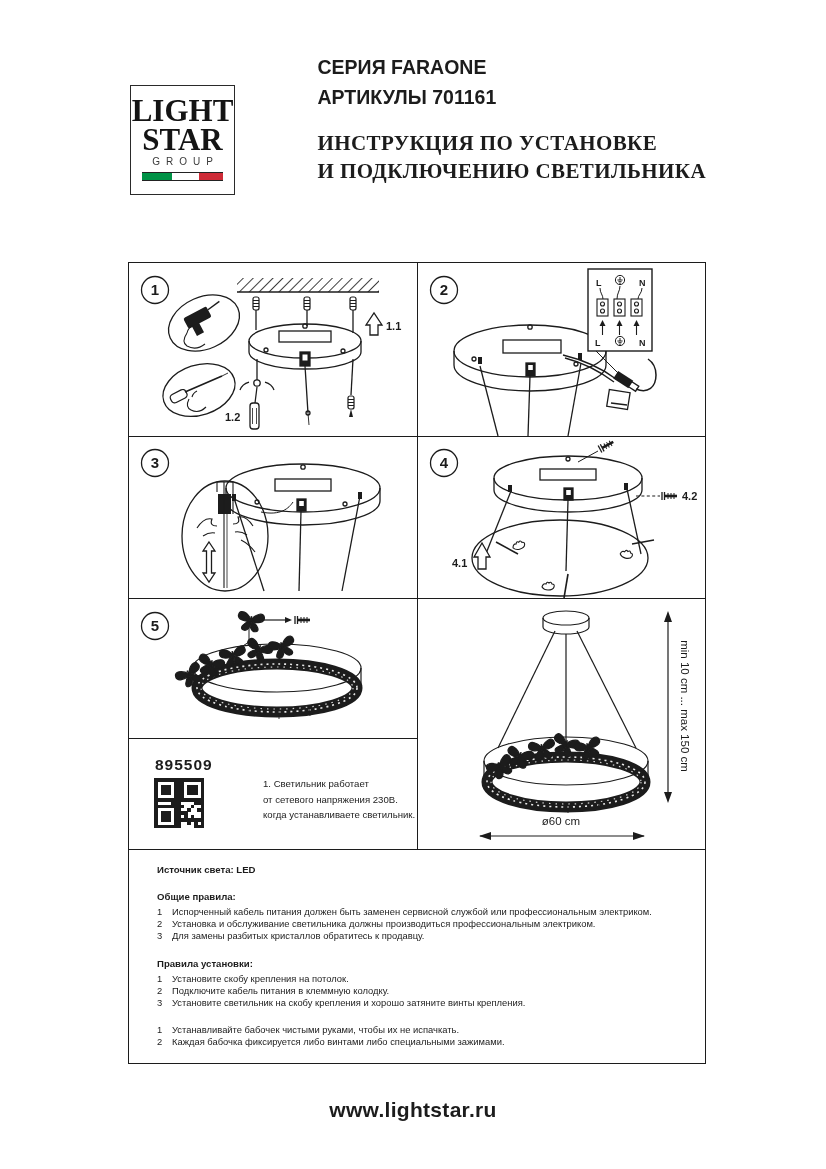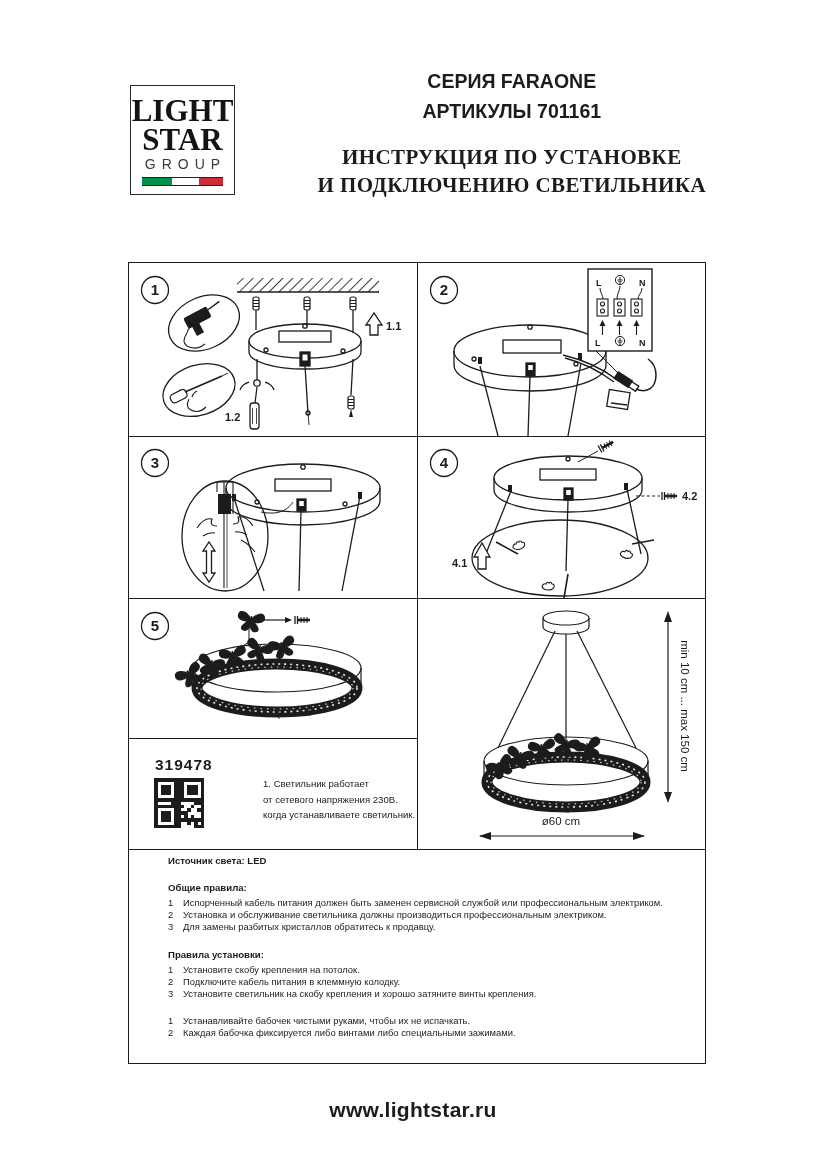--- a/index.html
+++ b/index.html
@@ -8,45 +8,45 @@
     position:relative; width:826px; height:1169px; background:#fff;
     font-family:"Liberation Sans", sans-serif; color:#1c1c1c; overflow:hidden;
   }
   svg text { font-family:"Liberation Sans", sans-serif; fill:#1c1c1c; }
 
   
   .logo-box { position:absolute; left:130px; top:85px; width:105px; height:110px;
     border:1.5px solid #2a2a2a; text-align:center; padding-top:9px; background:#fff; }
   .logo-word { font-family:"Liberation Serif", serif; font-weight:bold; font-size:31px;
     line-height:29px; letter-spacing:0px; color:#141414; transform:scaleY(1.05); }
-  .logo-group { font-size:14px; letter-spacing:6px; color:#3a3a3a; margin-top:3px; text-indent:6px; }
+  .logo-group { font-size:10px; letter-spacing:6px; color:#3a3a3a; margin-top:3px; text-indent:6px; }
   .logo-flag { margin:5px 11px 0 11px; height:9px; border-top:1.3px solid #222;
     border-bottom:1.3px solid #222; display:flex; }
   .logo-flag span { height:100%; }
-  .titles { position:absolute; right:120px; top:66px; text-align:center; }
+  .titles { position:absolute; right:120px; top:52px; text-align:left; }
   .series-line { font-size:19.5px; font-weight:bold; line-height:30px; }
   .instr-block { margin-top:17px;font-family:Liberation Serif, serif; }
   .instr-line { font-size:21px; font-weight:bold; line-height:28px; letter-spacing:0.4px; }
 
   
   .sheet { position:absolute; left:128px; top:262px; width:578px; height:802px;
     border:1.6px solid #1c1c1c; background:#fff; }
   .vline { position:absolute; left:288px; top:0; width:0; height:586px; border-left:1.6px solid #1c1c1c; }
   .hline { position:absolute; left:0; width:100%; border-top:1.6px solid #1c1c1c; }
   .hline.h1 { top:173px; } .hline.h2 { top:335px; }
   .hline.h3 { top:475px; width:289px; } .hline.h4 { top:586px; }
   .cell { position:absolute; overflow:hidden; }
   .c1 { left:0; top:0; width:289px; height:173px; }
   .c2 { left:289px; top:0; width:286px; height:173px; }
   .c3 { left:0; top:173px; width:289px; height:162px; }
   .c4 { left:289px; top:173px; width:286px; height:162px; }
   .c5 { left:0; top:335px; width:289px; height:140px; }
   .cqr { left:0; top:475px; width:289px; height:111px; }
   .cch { left:289px; top:335px; width:286px; height:251px; }
-  .ctext { left:15px; top:586px; width:575px; height:214px; padding:6px 22px 0 24px; }
+  .ctext { left:4px; top:586px; width:575px; height:214px; padding:15px 22px 0 24px; }
 
   
   .qr-article { position:absolute; left:26px; top:18px; font-size:15.5px; font-weight:bold; letter-spacing:1px; }
   .qr-code { position:absolute; left:25px; top:40px; width:50px; height:50px; background:#fff; }
   .qr-notes { position:absolute; left:134px; top:38px; font-size:9.6px; line-height:15.6px; }
 
   
   .spec-line { font-size:9.6px; font-weight:bold; line-height:12px; }
   .spec-section { margin-top:15px; }
   .spec-head { font-size:9.6px; font-weight:bold; line-height:12px; margin-bottom:3px; }
@@ -330,21 +330,21 @@
         <use href="#bfly" transform="translate(153,48) rotate(-18)"></use>
         <use href="#bfly" transform="translate(122,22) rotate(8)"></use>
         <path d="M120,30 L120,44 L106,53" stroke-width="1"></path>
         <line x1="134" y1="22" x2="156" y2="22" stroke-width="1.2"></line>
         <path d="M156,19 l7,3 l-7,3 z" fill="#1c1c1c" stroke="none"></path>
         <use href="#screwH" transform="translate(166,22)"></use>
       </svg>
     </div>
 
     <div class="cell cqr">
-      <div class="qr-article">319478</div>
+      <div class="qr-article">895509</div>
       <div class="qr-code">
           <div style="position: absolute; left: 0px; top: 0px; width: 3.63333px; height: 3.63333px; background: rgb(28, 28, 28);"></div>
           <div style="position: absolute; left: 3.33333px; top: 0px; width: 3.63333px; height: 3.63333px; background: rgb(28, 28, 28);"></div>
           <div style="position: absolute; left: 6.66667px; top: 0px; width: 3.63333px; height: 3.63333px; background: rgb(28, 28, 28);"></div>
           <div style="position: absolute; left: 10px; top: 0px; width: 3.63333px; height: 3.63333px; background: rgb(28, 28, 28);"></div>
           <div style="position: absolute; left: 13.3333px; top: 0px; width: 3.63333px; height: 3.63333px; background: rgb(28, 28, 28);"></div>
           <div style="position: absolute; left: 16.6667px; top: 0px; width: 3.63333px; height: 3.63333px; background: rgb(28, 28, 28);"></div>
           <div style="position: absolute; left: 20px; top: 0px; width: 3.63333px; height: 3.63333px; background: rgb(28, 28, 28);"></div>
           <div style="position: absolute; left: 23.3333px; top: 0px; width: 3.63333px; height: 3.63333px; background: rgb(28, 28, 28);"></div>
           <div style="position: absolute; left: 26.6667px; top: 0px; width: 3.63333px; height: 3.63333px; background: rgb(28, 28, 28);"></div>

